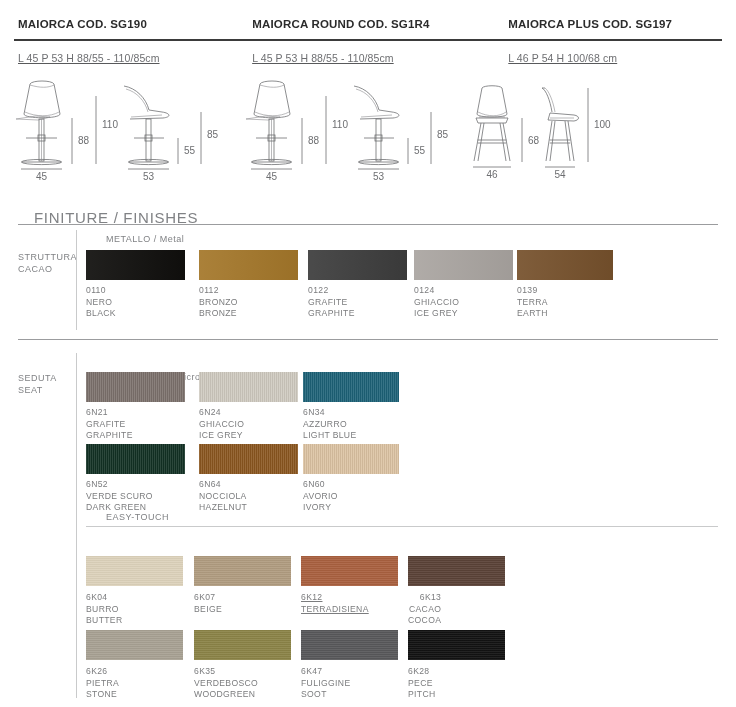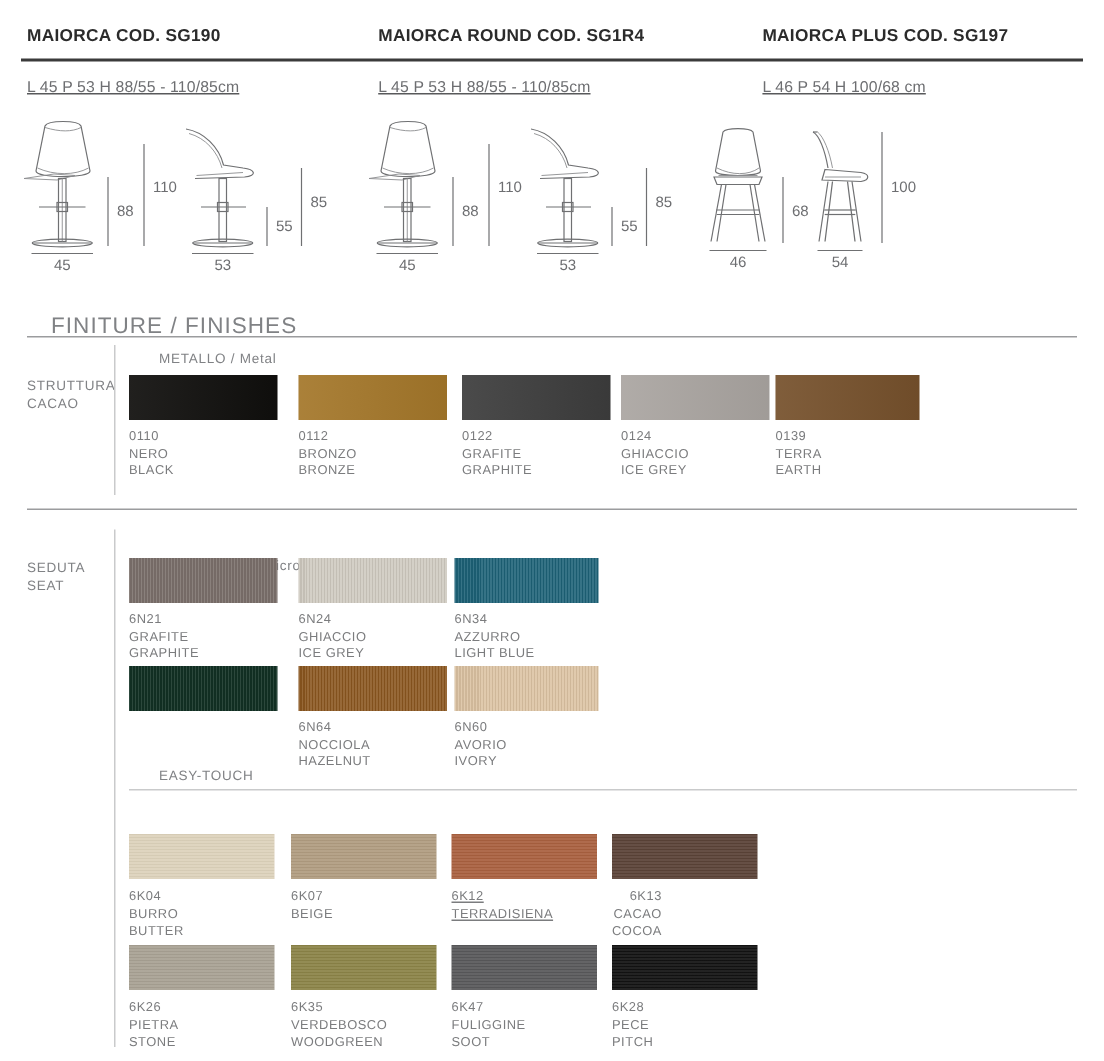--- a/index.html
+++ b/index.html
@@ -318,20 +318,25 @@
     </div>
   <div class="sw-cap" style="left:303px;top:399px;">
     <div>6N34</div>
     <div>AZZURRO</div>
     <div>LIGHT BLUE</div>
   </div>
 
   <div class="swatch tex-mf" style="left:86px;top:436px;width:99px;height:30px;">
       <div class="sw-box" id="sw-f3" style="background: rgb(18, 49, 36);"></div>
     </div>
+  <div class="sw-cap" style="left:86px;top:471px;">
+    <div>6N52</div>
+    <div>VERDE SCURO</div>
+    <div>DARK GREEN</div>
+  </div>
 
   <div class="swatch tex-mf" style="left:199px;top:436px;width:99px;height:30px;">
       <div class="sw-box" id="sw-f4" style="background: rgb(138, 86, 31);"></div>
     </div>
   <div class="sw-cap" style="left:199px;top:471px;">
     <div>6N64</div>
     <div>NOCCIOLA</div>
     <div>HAZELNUT</div>
   </div>
 

